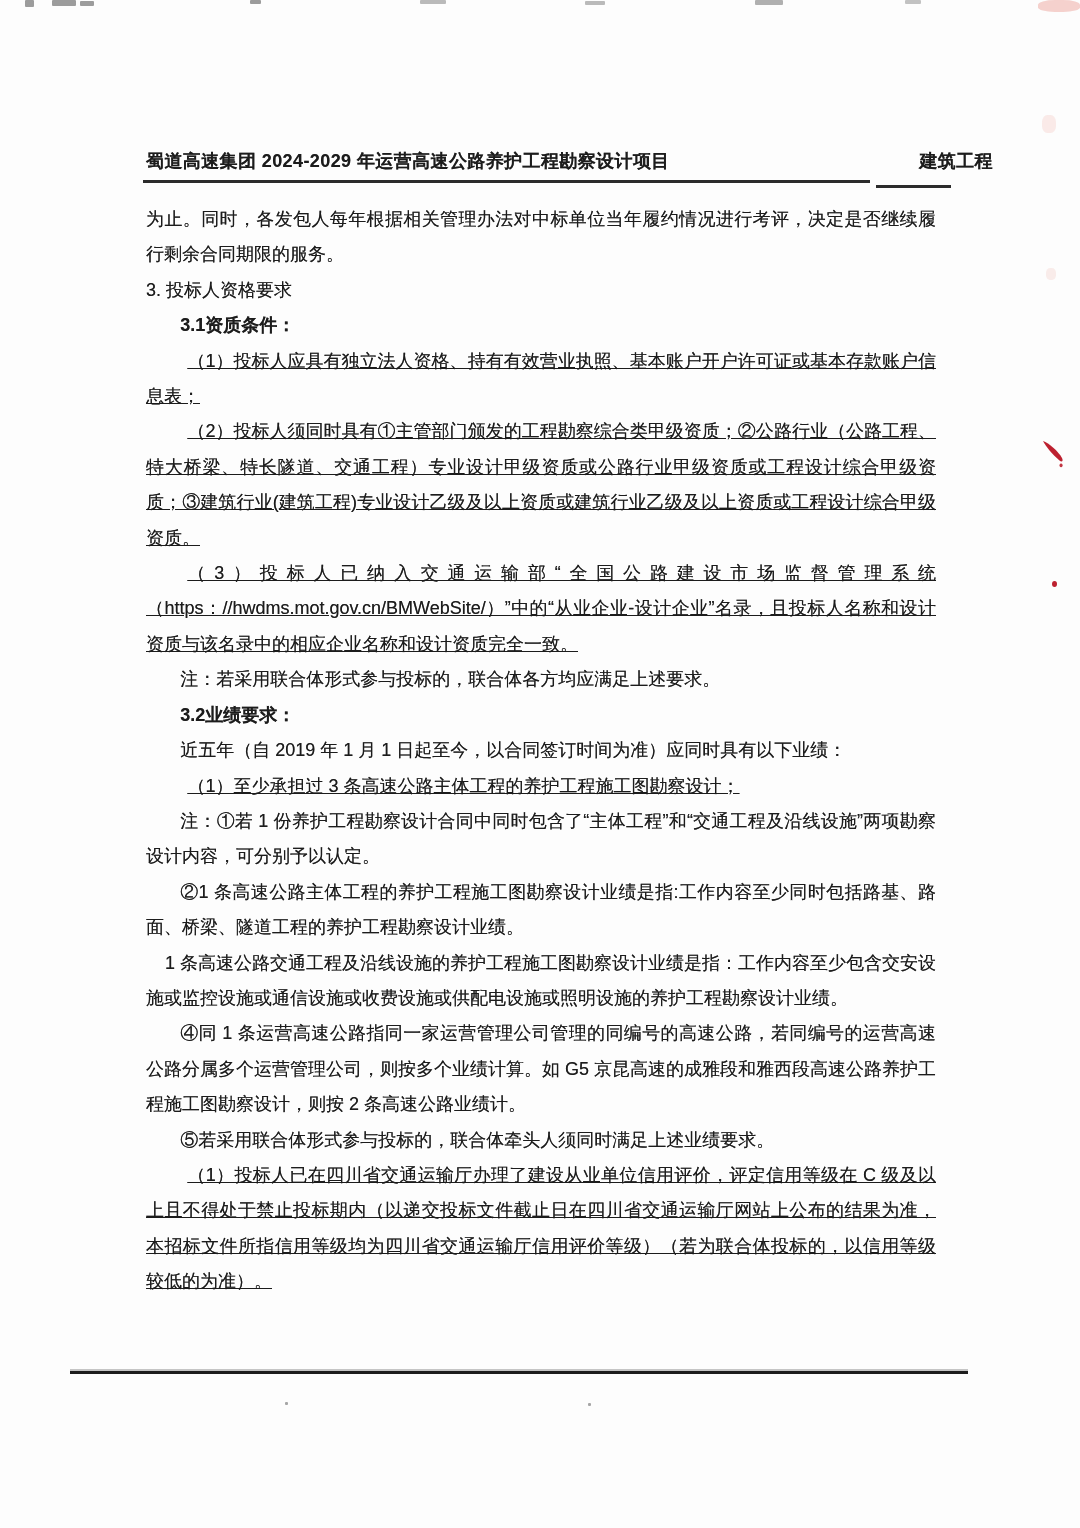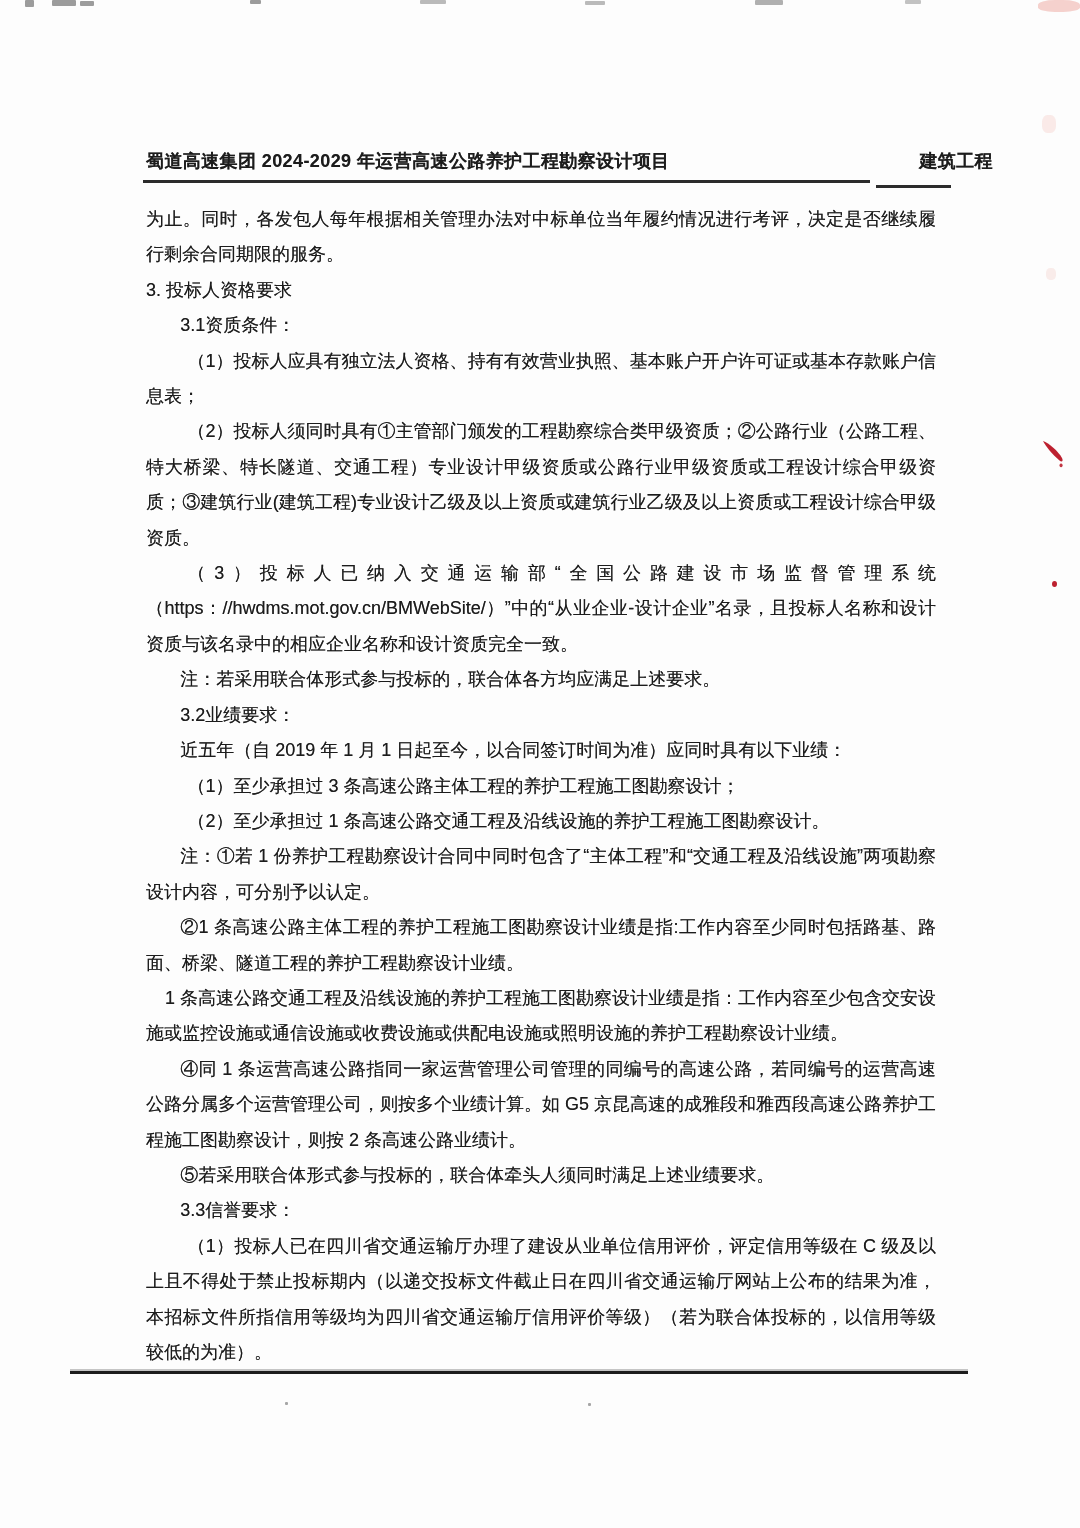--- a/index.html
+++ b/index.html
@@ -51,23 +51,23 @@
     top: 202px;
     width: 790px;
     font-size: 18px;
     line-height: 35.4px;
     text-align: justify;
     text-shadow: 0 0 0.4px rgba(0,0,0,0.6);
   }
   .body-text p { margin: 0; padding: 0; }
   .p-flush { text-indent: 0; }
   .p-h1    { text-indent: 0; font-weight: 400; }
-  .p-subh  { text-indent: 1.9em; font-weight: 400; }
+  .p-subh  { text-indent: 1.9em; font-weight: 700; }
   .p-sub   { text-indent: 1.9em; }
-  .p-ind2  { text-indent: 2.3em; }
+  .p-ind2  { text-indent: 2.3em; text-decoration: underline; }
   .p-ind1  { text-indent: 1.05em; }
   
   .footer-rule {
     position: absolute;
     left: 70px;
     top: 1371px;
     width: 898px;
     height: 3px;
     background: #1d1d1d;
     box-shadow: 0 -2px 0 rgba(30,30,30,0.25);
@@ -115,27 +115,25 @@
     <p class="p-flush">为止。同时，各发包人每年根据相关管理办法对中标单位当年履约情况进行考评，决定是否继续履行剩余合同期限的服务。</p>
     <p class="p-h1">3. 投标人资格要求</p>
     <p class="p-subh">3.1资质条件：</p>
     <p class="p-ind2">（1）投标人应具有独立法人资格、持有有效营业执照、基本账户开户许可证或基本存款账户信息表；</p>
     <p class="p-ind2">（2）投标人须同时具有①主管部门颁发的工程勘察综合类甲级资质；②公路行业（公路工程、特大桥梁、特长隧道、交通工程）专业设计甲级资质或公路行业甲级资质或工程设计综合甲级资质；③建筑行业(建筑工程)专业设计乙级及以上资质或建筑行业乙级及以上资质或工程设计综合甲级资质。</p>
     <p class="p-ind2">（3）投标人已纳入交通运输部“全国公路建设市场监督管理系统（https：//hwdms.mot.gov.cn/BMWebSite/）”中的“从业企业-设计企业”名录，且投标人名称和设计资质与该名录中的相应企业名称和设计资质完全一致。</p>
     <p class="p-sub">注：若采用联合体形式参与投标的，联合体各方均应满足上述要求。</p>
     <p class="p-subh">3.2业绩要求：</p>
     <p class="p-sub">近五年（自 2019 年 1 月 1 日起至今，以合同签订时间为准）应同时具有以下业绩：</p>
     <p class="p-ind2">（1）至少承担过 3 条高速公路主体工程的养护工程施工图勘察设计；</p>
-    <p class="p-ind2">（2）至少承担过 1 条高速公路交通工程及沿线设施的养护工程施工图勘察设计。</p>
     <p class="p-sub">注：①若 1 份养护工程勘察设计合同中同时包含了“主体工程”和“交通工程及沿线设施”两项勘察设计内容，可分别予以认定。</p>
     <p class="p-sub">②1 条高速公路主体工程的养护工程施工图勘察设计业绩是指:工作内容至少同时包括路基、路面、桥梁、隧道工程的养护工程勘察设计业绩。</p>
     <p class="p-ind1">1 条高速公路交通工程及沿线设施的养护工程施工图勘察设计业绩是指：工作内容至少包含交安设施或监控设施或通信设施或收费设施或供配电设施或照明设施的养护工程勘察设计业绩。</p>
     <p class="p-sub">④同 1 条运营高速公路指同一家运营管理公司管理的同编号的高速公路，若同编号的运营高速公路分属多个运营管理公司，则按多个业绩计算。如 G5 京昆高速的成雅段和雅西段高速公路养护工程施工图勘察设计，则按 2 条高速公路业绩计。</p>
     <p class="p-sub">⑤若采用联合体形式参与投标的，联合体牵头人须同时满足上述业绩要求。</p>
-    <p class="p-subh">3.3信誉要求：</p>
     <p class="p-ind2">（1）投标人已在四川省交通运输厅办理了建设从业单位信用评价，评定信用等级在 C 级及以上且不得处于禁止投标期内（以递交投标文件截止日在四川省交通运输厅网站上公布的结果为准，本招标文件所指信用等级均为四川省交通运输厅信用评价等级）（若为联合体投标的，以信用等级较低的为准）。</p>
   </div>
 
   <div class="footer-rule"></div>
 
   <svg class="red-tick" width="26" height="30" viewBox="0 0 26 30">
     <path d="M2 2 C 8 4, 17 12, 21 19 C 22.5 22, 21 23.5, 18.5 21.5 C 12 16, 5 8, 2 2 Z" fill="#bd2130"></path>
     <path d="M20 24.5 a1.6 1.9 0 1 0 0.1 0 Z" fill="#bd2130" opacity="0.9"></path>
   </svg>
   <div class="red-dot" style="background:#bd2130;"></div>

